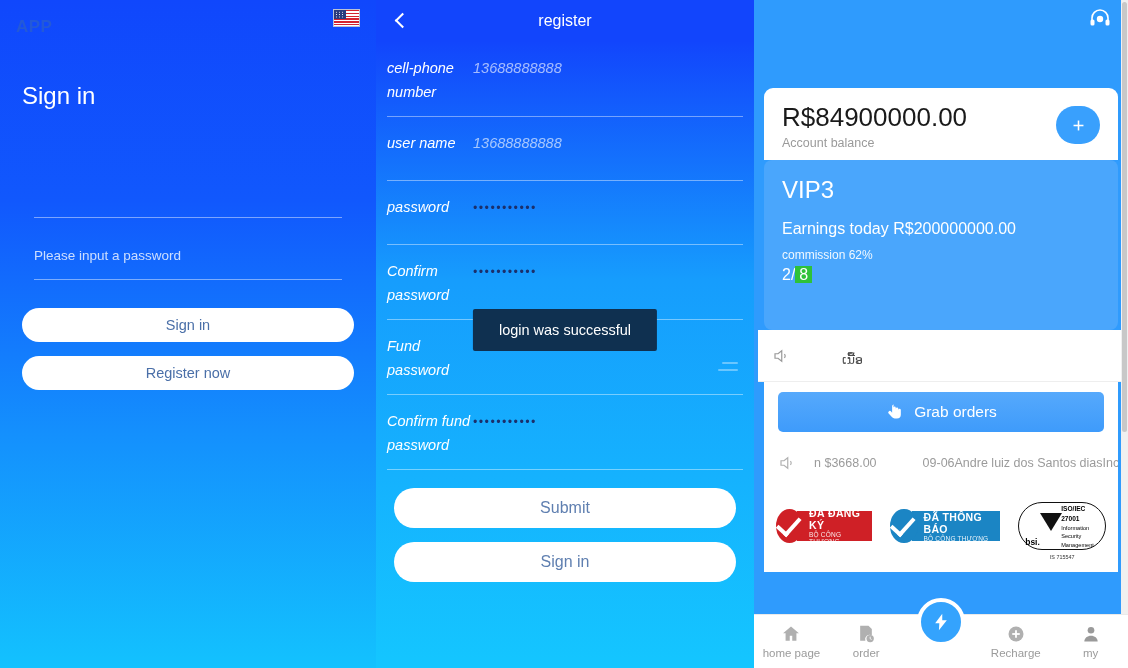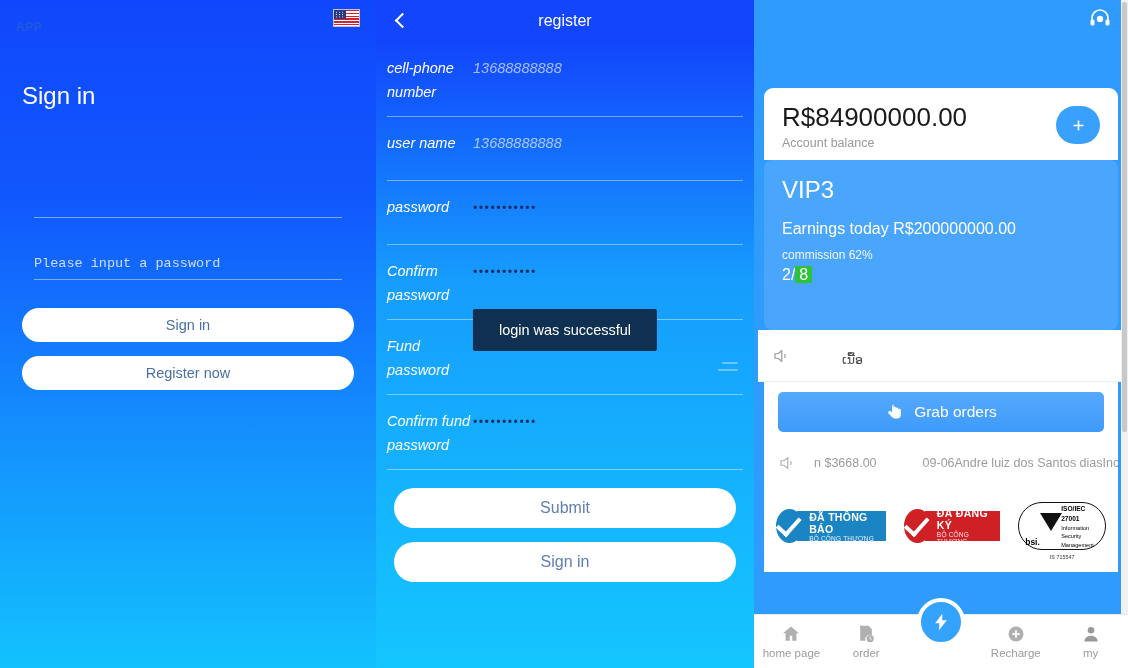--- a/index.html
+++ b/index.html
@@ -17,21 +17,21 @@
     width: 376px; height: 668px;
     background: linear-gradient(180deg, #1047fc 0%, #1158fd 30%, #1490fd 65%, #13c2fe 100%);
     overflow: hidden;
     flex: 0 0 376px;
   }
   .login-topbar {
     height: 36px; display: flex; align-items: center;
     justify-content: space-between; padding: 0 16px;
   }
   .app-word {
-    font-size: 12px; color: #2359d8; letter-spacing: .5px; font-weight: 600; margin-top: 18px;
+    font-size: 17px; color: #2359d8; letter-spacing: .5px; font-weight: 600; margin-top: 18px;
   }
   .flag {
     width: 27px; height: 18px; position: relative;
     background: #ffffff; border: 1px solid #b9c2d6; overflow: hidden;
     display: inline-block;
   }
   .flag .stripes {
     position: absolute; inset: 0;
     background: repeating-linear-gradient(
       to bottom,
@@ -47,21 +47,21 @@
     background:
       radial-gradient(circle, #fff 0.6px, transparent 0.7px) 0 0 / 3px 2.4px;
   }
   .signin-title {
     margin: 46px 0 0 22px;
     font-size: 24px; color: #ffffff; font-weight: 400;
   }
   .login-fields { margin: 68px 34px 0 34px; }
   .lfield {
     height: 40px; border-bottom: 1px solid rgba(255,255,255,.45);
-    display: flex; align-items: flex-end; padding-bottom: 8px; font-family: Liberation Mono, monospace;
+    display: flex; align-items: flex-end; padding-bottom: 16px;
   }
   .lfield + .lfield { margin-top: 22px; }
   .lfield .ph {
     font-size: 13.5px; color: rgba(255,255,255,.78);
   }
   .pill-btn {
     display: flex; align-items: center; justify-content: center;
     height: 34px; border-radius: 18px; background: #ffffff;
     color: #4a6fa8; font-size: 14.5px; margin-top: 14px;
     border: none; width: 100%; cursor: pointer;
@@ -427,31 +427,31 @@
           </svg>
         </span>
         <span class="ticker-text">
           <span>n $3668.00</span>
           <span>09-06Andre luiz dos Santos diasIncome (</span>
         </span>
       </div>
 
       <div class="badges">
         <span class="badge-vn">
+          <span class="badge-seal red"></span>
+          <span class="badge-body red">
+            <span class="badge-l1">ĐÃ ĐĂNG KÝ</span>
+            <span class="badge-l2">BỘ CÔNG THƯƠNG</span>
+          </span>
+        </span>
+
+        <span class="badge-vn">
           <span class="badge-seal blue"></span>
           <span class="badge-body blue">
             <span class="badge-l1">ĐÃ THÔNG BÁO</span>
-            <span class="badge-l2">BỘ CÔNG THƯƠNG</span>
-          </span>
-        </span>
-
-        <span class="badge-vn">
-          <span class="badge-seal red"></span>
-          <span class="badge-body red">
-            <span class="badge-l1">ĐÃ ĐĂNG KÝ</span>
             <span class="badge-l2">BỘ CÔNG THƯƠNG</span>
           </span>
         </span>
 
         <span class="badge-bsi">
           <span class="bsi-left">
             <span class="bsi-name">bsi.</span>
             <span class="bsi-mark"></span>
           </span>
           <span class="bsi-right">

